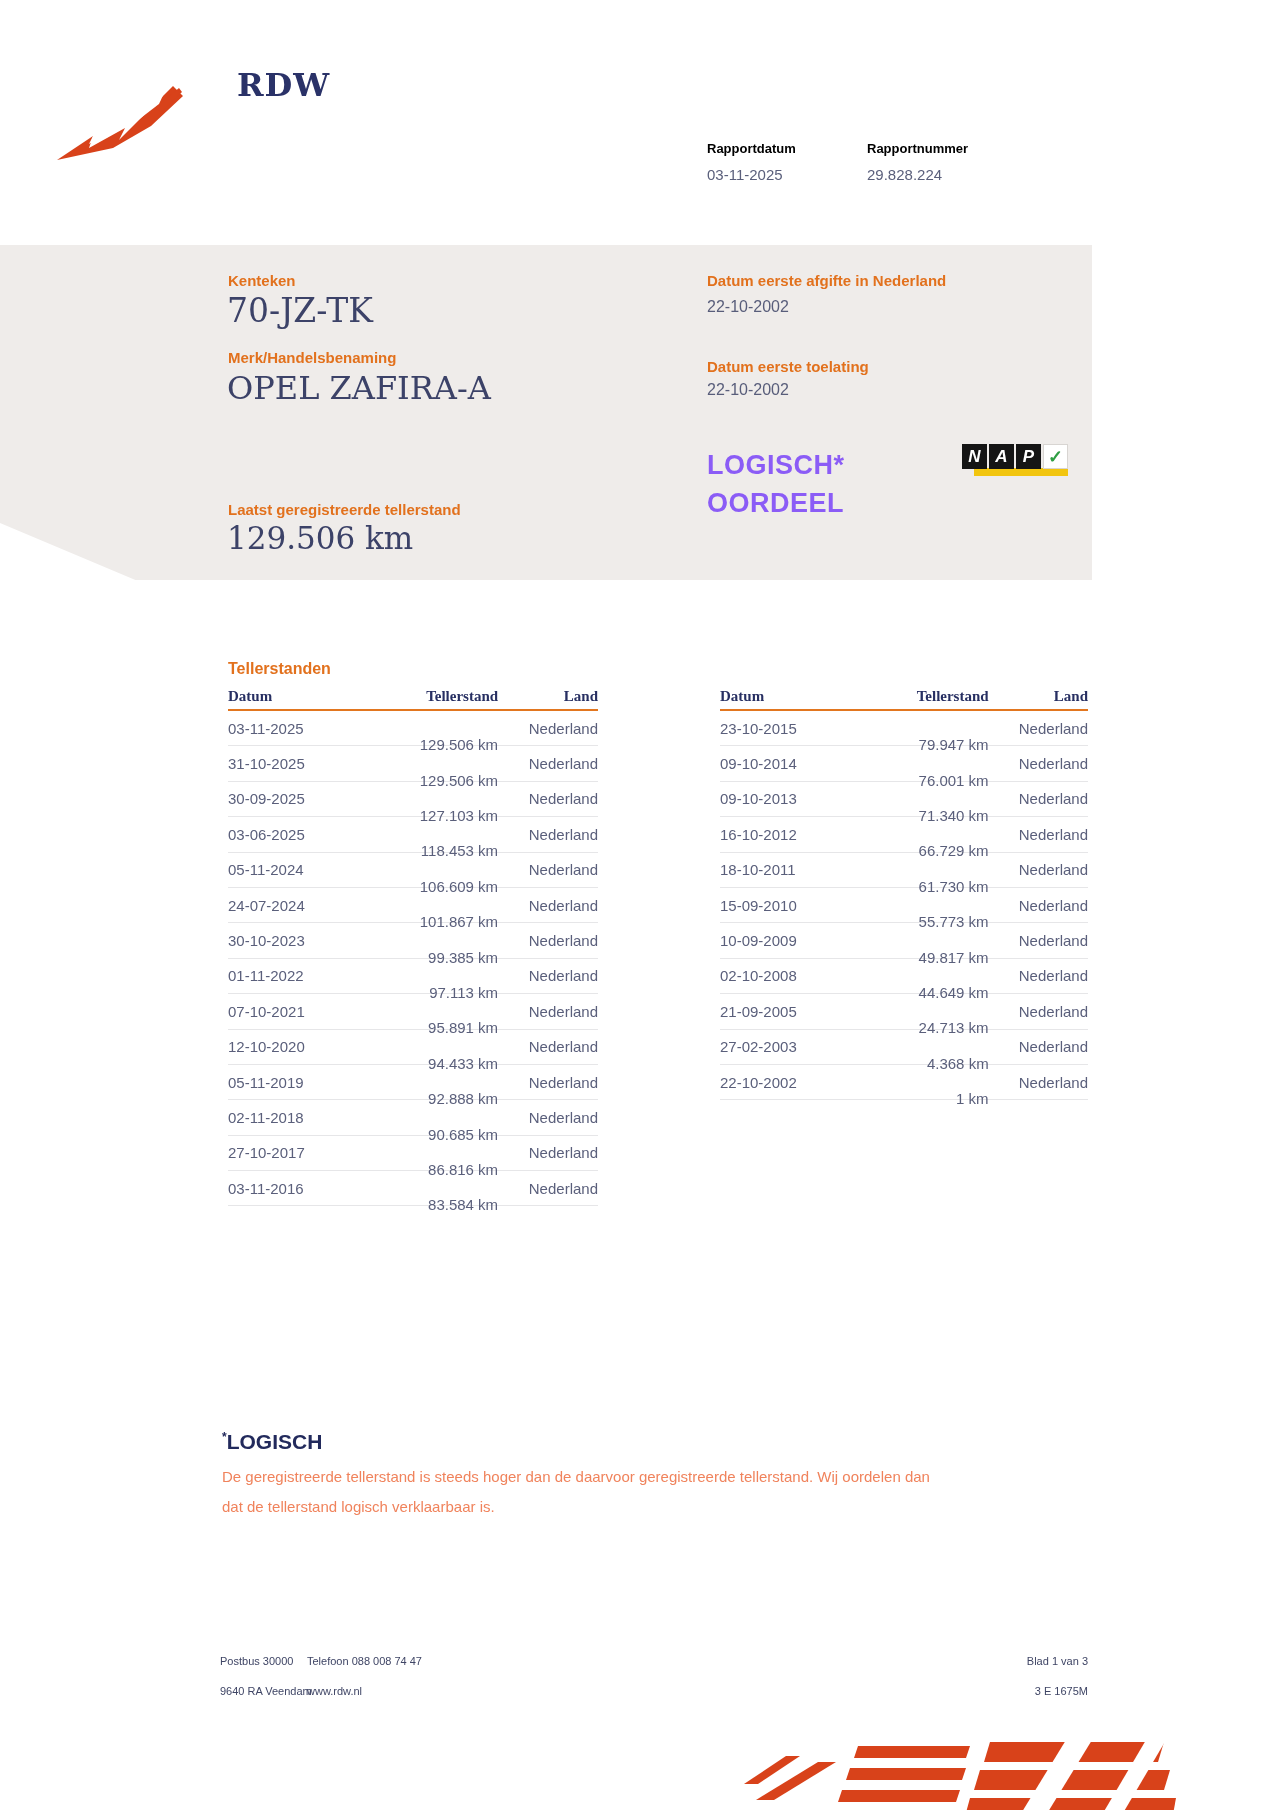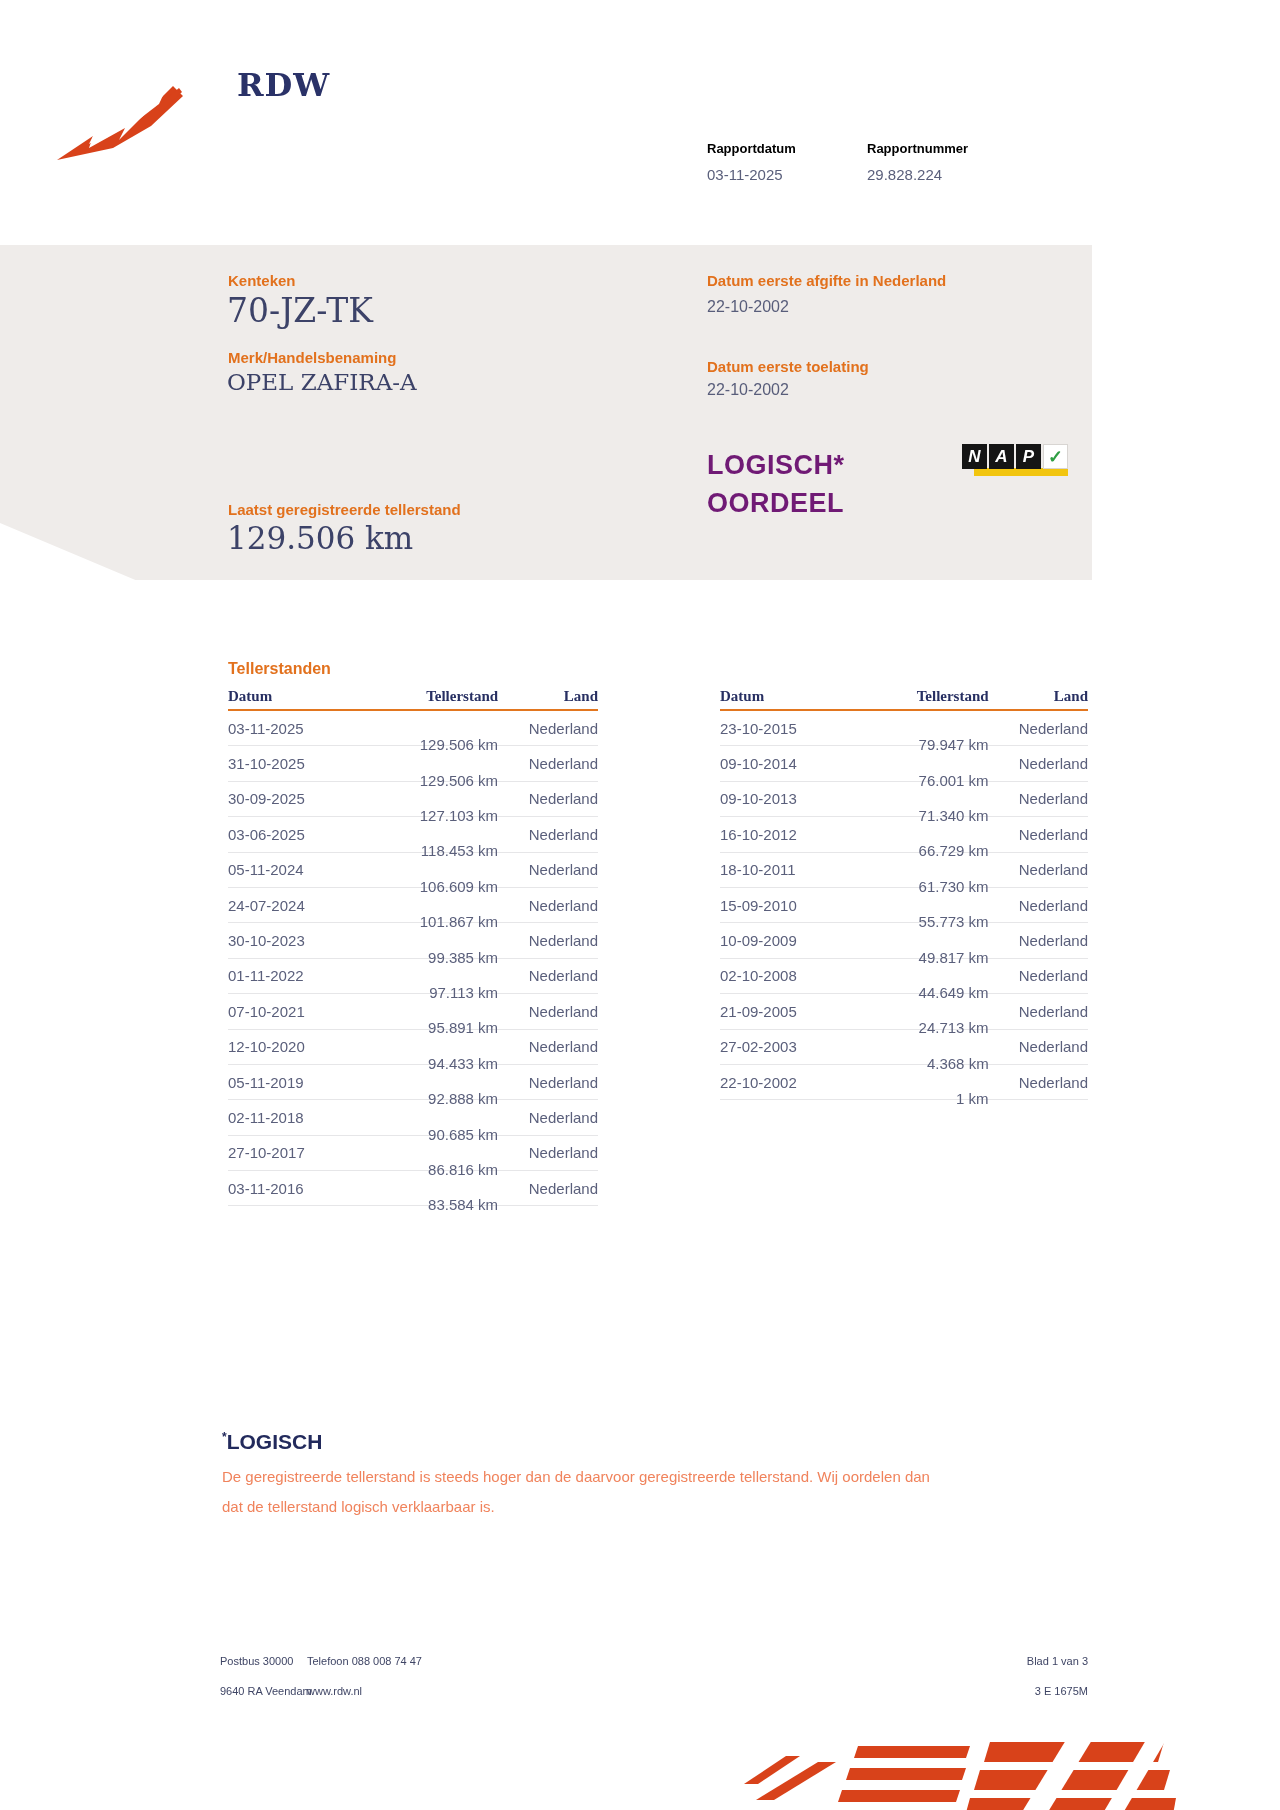--- a/index.html
+++ b/index.html
@@ -50,21 +50,21 @@
   }
   .serif-value{
     font-family:"DejaVu Serif", serif;
     color:#3c4268;
     white-space:nowrap;
   }
   .sans-value{font-size:16px;color:#585d7a;}
   .verdict{
     font-size:27px;
     font-weight:bold;
-    color:#701a75;
+    color:#8b5cf6;
     letter-spacing:0.5px;
   }
 
   
   .nap{left:962px; top:444px; width:106px;}
   .nap-tiles{display:flex; gap:2px;}
   .nap-tile{
     width:25px;height:25px;background:#151515;color:#ffffff;
     font-weight:bold;font-style:italic;font-size:17px;
     display:flex;align-items:center;justify-content:center;
@@ -139,21 +139,21 @@
   <div class="abs meta-label" style="left:867px;top:141px;">Rapportnummer</div>
   <div class="abs meta-value" style="left:707px;top:166px;">03-11-2025</div>
   <div class="abs meta-value" style="left:867px;top:166px;">29.828.224</div>
 
   <div class="abs panel"></div>
 
   <div class="abs field-label" style="left:228px;top:272px;">Kenteken</div>
   <div class="abs serif-value" style="left:227px;top:291px;font-size:33px;">70-JZ-TK</div>
 
   <div class="abs field-label" style="left:228px;top:349px;">Merk/Handelsbenaming</div>
-  <div class="abs serif-value" style="left:227px;top:369px;font-size:23px;">OPEL ZAFIRA-A</div>
+  <div class="abs serif-value" style="left:227px;top:369px;font-size:32px;">OPEL ZAFIRA-A</div>
 
   <div class="abs field-label" style="left:707px;top:272px;">Datum eerste afgifte in Nederland</div>
   <div class="abs sans-value" style="left:707px;top:298px;">22-10-2002</div>
 
   <div class="abs field-label" style="left:707px;top:358px;">Datum eerste toelating</div>
   <div class="abs sans-value" style="left:707px;top:381px;">22-10-2002</div>
 
   <div class="abs verdict" style="left:707px;top:450px;">LOGISCH*</div>
   <div class="abs verdict" style="left:707px;top:488px;">OORDEEL</div>
 

